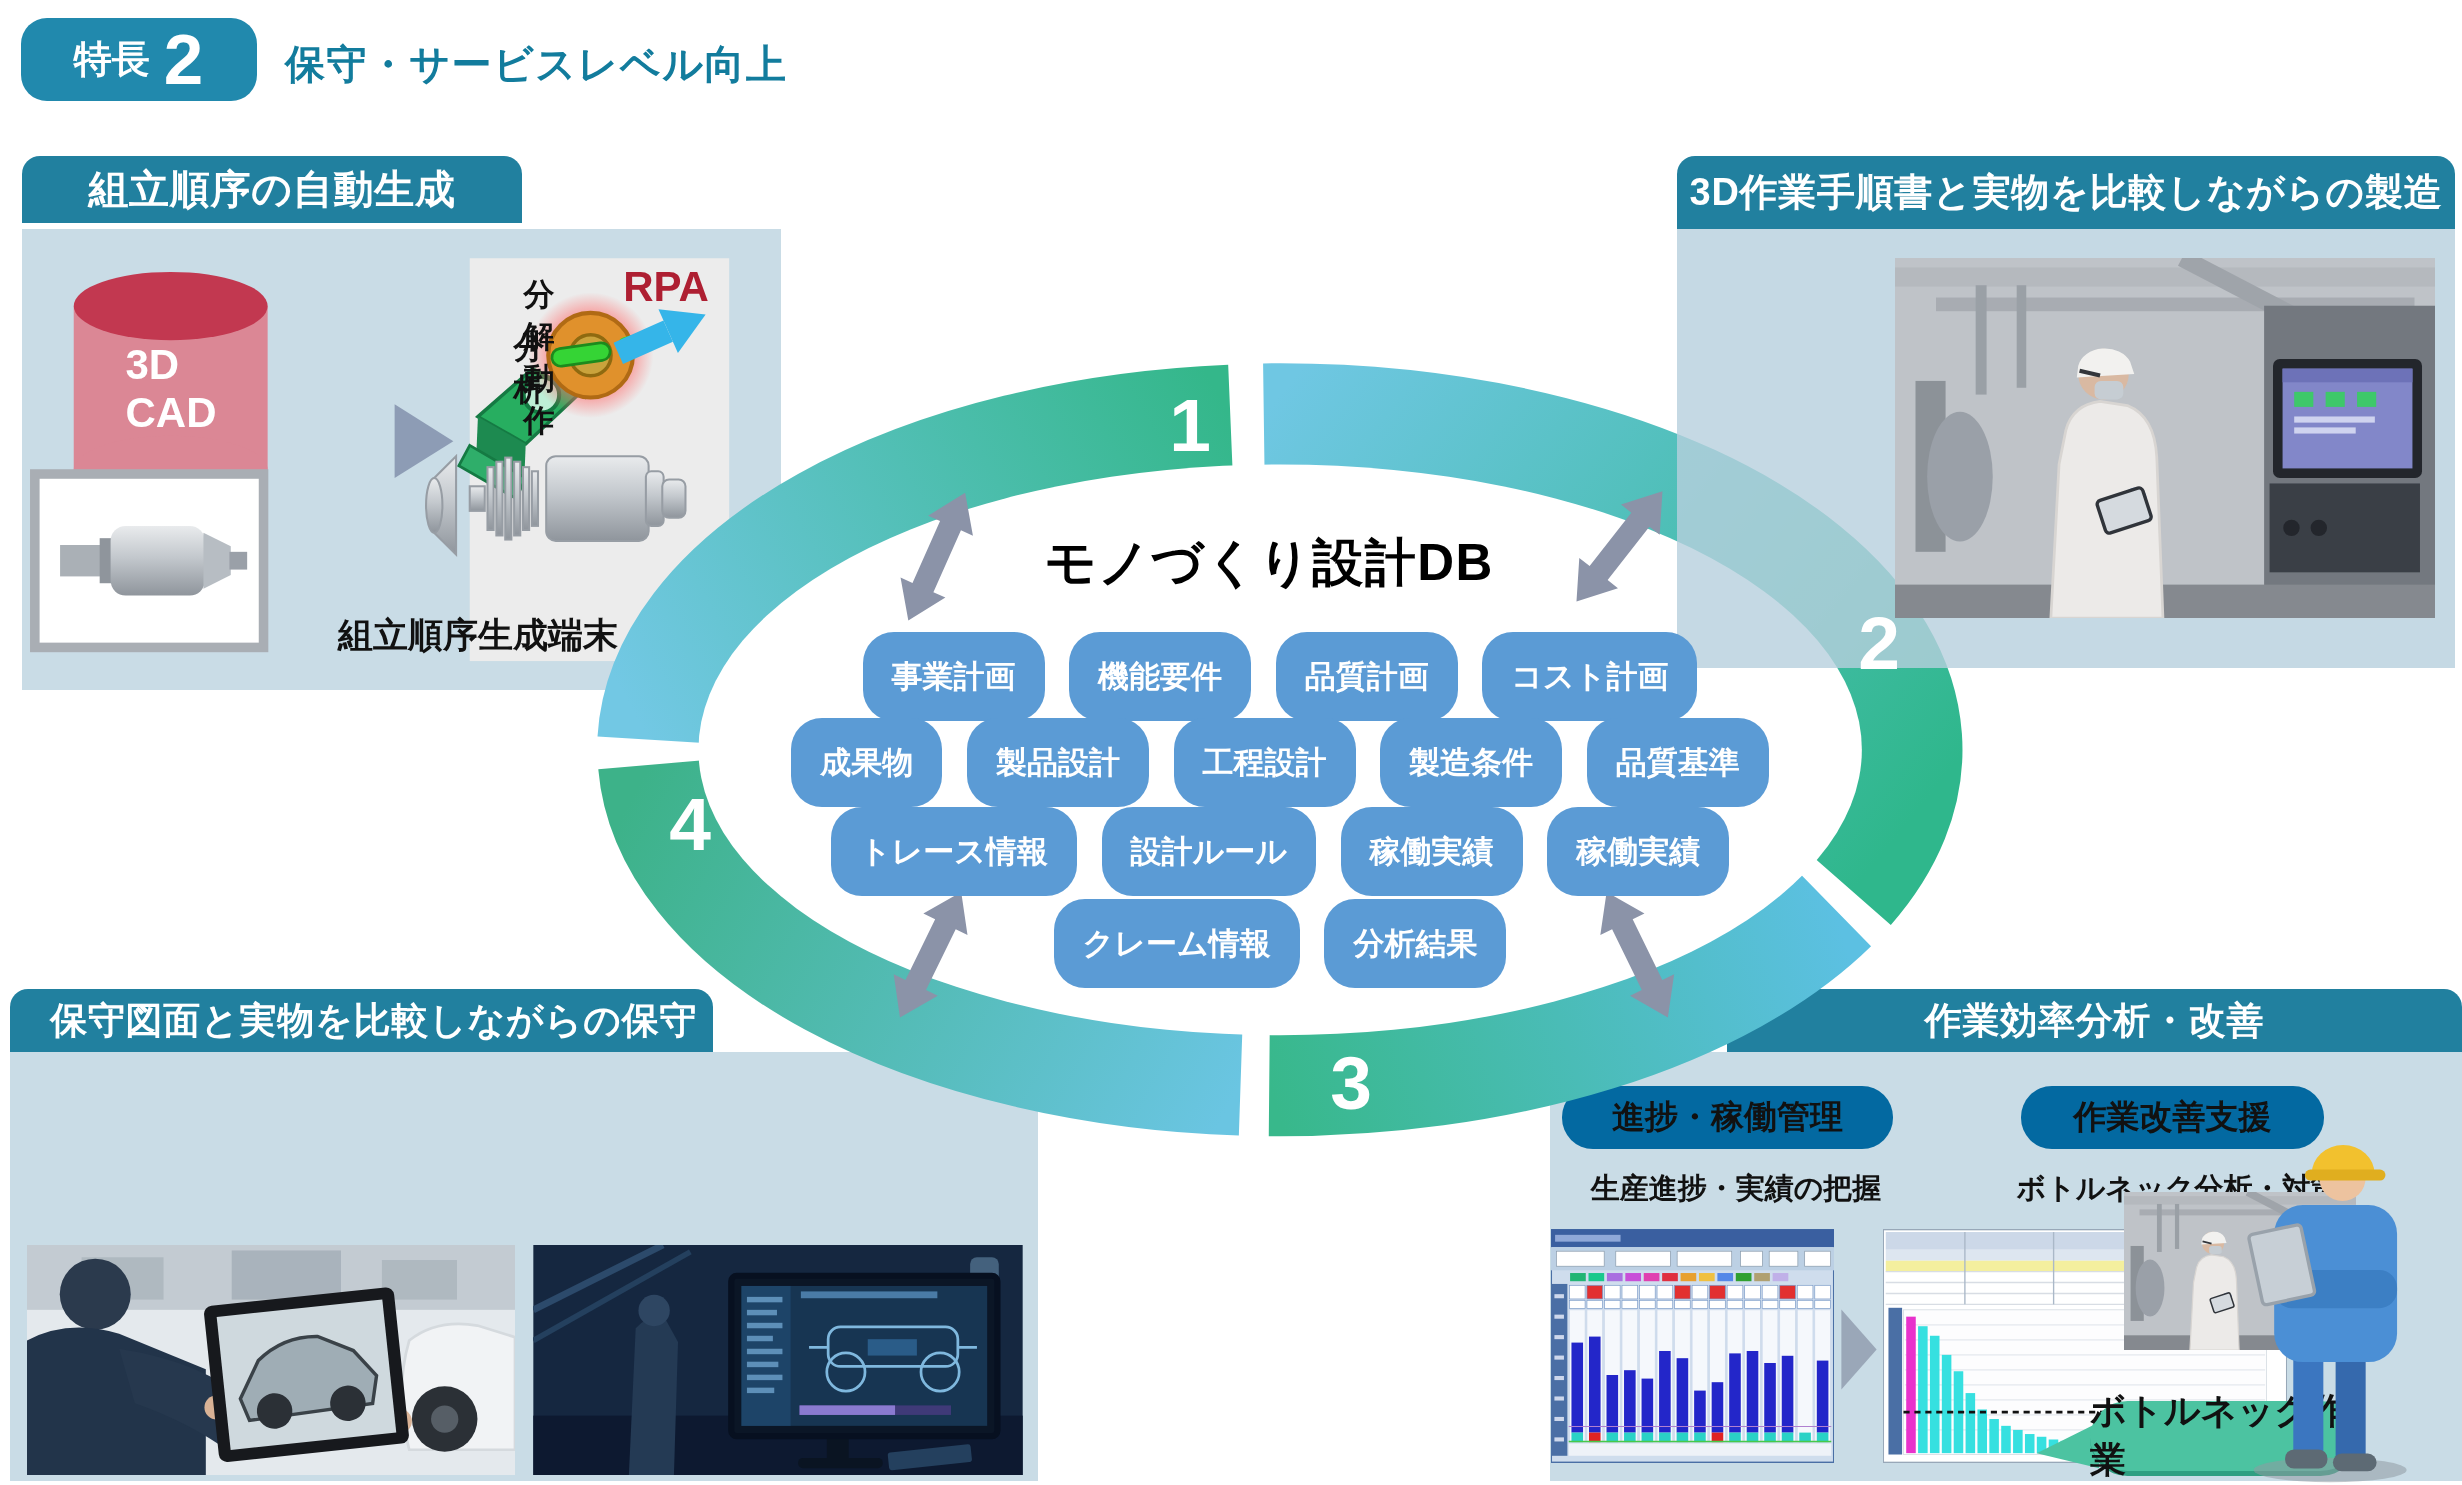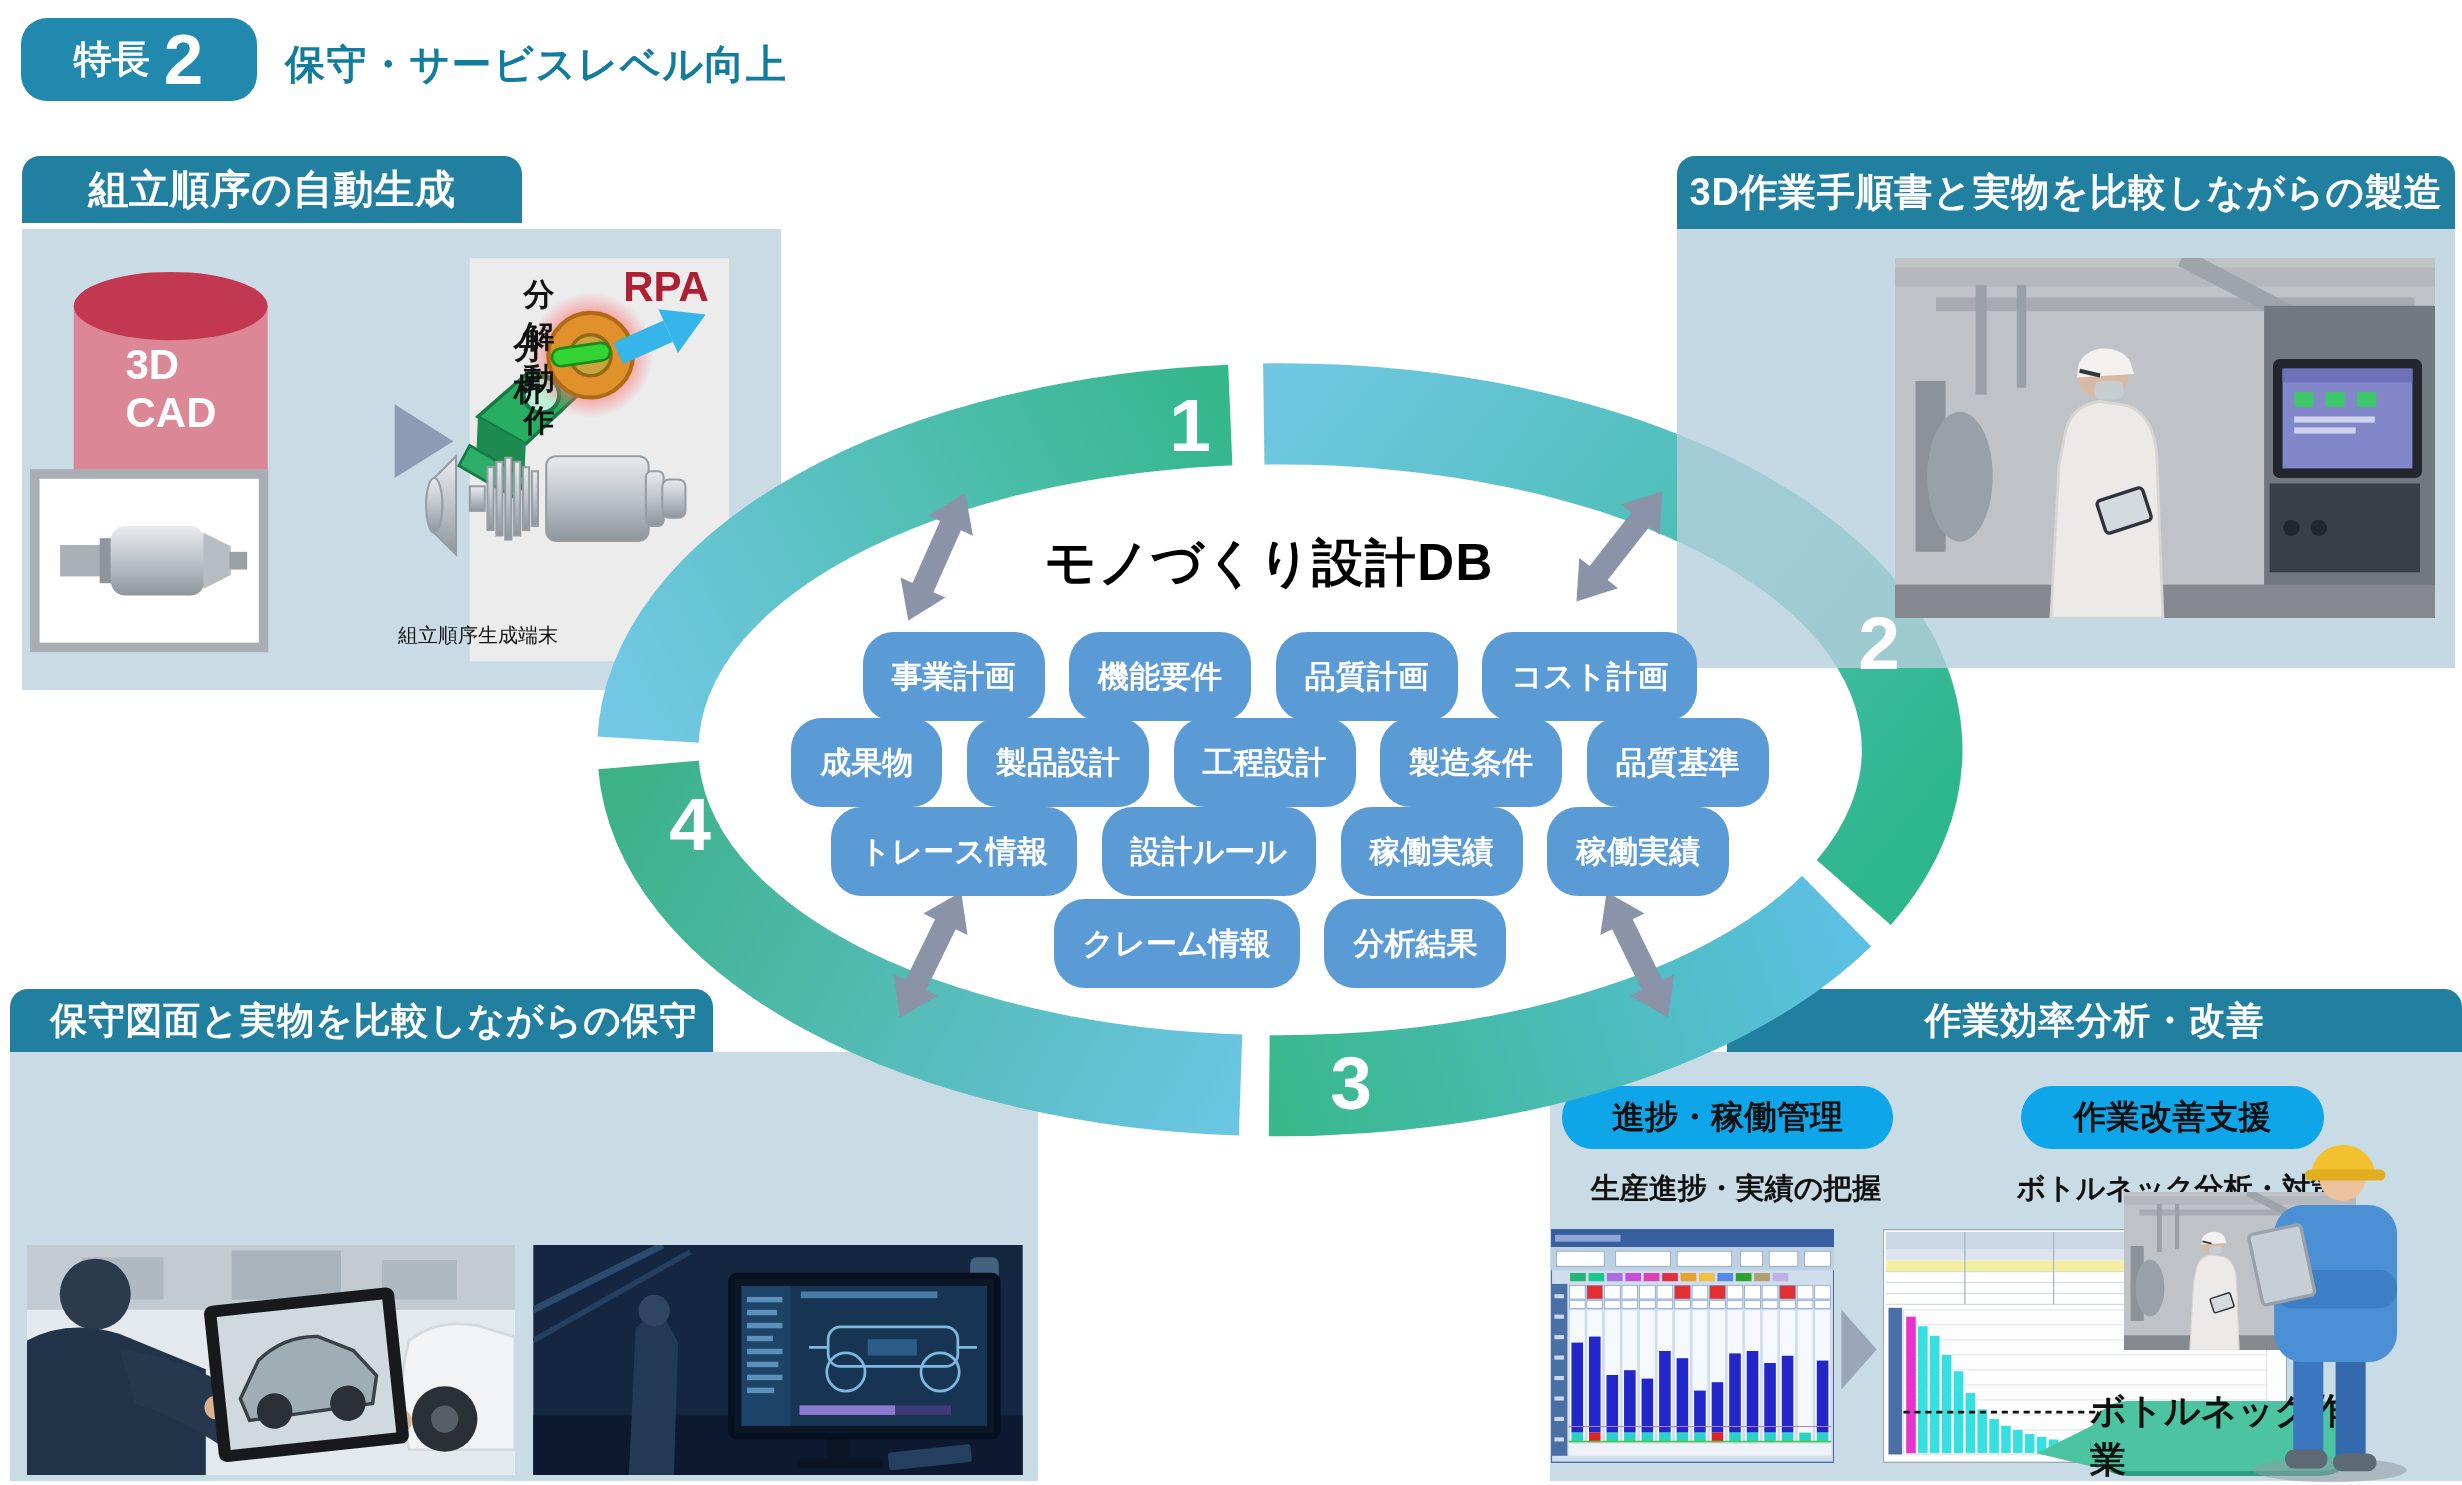--- a/index.html
+++ b/index.html
@@ -18,21 +18,21 @@
       justify-content:center;border-radius:18px 18px 0 0;letter-spacing:0.7px;}
   .panel-bg{background:#c9dce6;}
   
   .hub-title{top:529px;left:1269px;transform:translateX(-50%);font-size:51px;font-weight:800;color:#000;
      letter-spacing:1.4px;white-space:nowrap;}
   .pill-row{position:absolute;left:49px;right:-49px;display:flex;justify-content:center;gap:24.6px;}
   .pill{height:63px;line-height:63px;padding:13px 29px;border-radius:31px;background:#5b9bd5;color:#fff;
         font-size:31px;font-weight:700;white-space:nowrap;}
   .cyc-num{position:absolute;transform:translate(-50%,-50%);color:#fff;font-size:75px;font-weight:800;line-height:1;}
   
-  .white-pill{background:#0ea5e9;border-radius:31px;display:flex;align-items:center;justify-content:center;
+  .white-pill{background:#0369a1;border-radius:31px;display:flex;align-items:center;justify-content:center;
       font-size:33px;font-weight:800;color:#111;}
   .eff-cap{position:absolute;transform:translateX(-50%);font-size:29px;font-weight:700;color:#111;white-space:nowrap;}
   .bottleneck{background:#4cc3a1;border-bottom:5.5px solid #2f9f82;border-radius:38px;display:flex;align-items:center;
       justify-content:center;font-size:36px;font-weight:700;color:#111;}
 </style>
 </head>
 <body>
 
 <div id="page">
 
@@ -113,21 +113,21 @@
         <rect x="146" y="788" width="18" height="66" fill="#8f959c"></rect>
         <rect x="162" y="770" width="138" height="102" rx="22" fill="url(#metal)"></rect>
         <polygon points="298,780 338,800 338,842 298,862" fill="#b7bdc3"></polygon>
         <rect x="336" y="808" width="26" height="26" fill="#9aa0a8"></rect>
       </g>
     </svg>
     <div class="abs" style="left:171px;top:389px;transform:translate(-50%,-50%);font-size:42px;font-weight:800;color:#fff;">3D CAD</div>
     <div class="abs" style="left:666px;top:287px;transform:translate(-50%,-50%);font-size:42px;font-weight:800;color:#ae1f32;">RPA</div>
     <div class="abs" style="left:539px;top:326px;transform:translate(-50%,-50%);font-size:31px;font-weight:800;color:#111;margin-top:32px;">分解動作</div>
     <div class="abs" style="left:529px;top:369px;transform:translate(-50%,-50%);font-size:31px;font-weight:800;color:#111;">分析</div>
-    <div class="abs" style="left:478px;top:635px;transform:translate(-50%,-50%);font-size:20px;font-weight:400;color:#111;white-space:nowrap;">組立順序生成端末</div>
+    <div class="abs" style="left:478px;top:635px;transform:translate(-50%,-50%);font-size:35px;font-weight:700;color:#111;white-space:nowrap;">組立順序生成端末</div>
   </div>
 
   <div class="abs" style="left:0;top:0;width:0;height:0;">
     <div class="abs panel-bg" style="left:10.2px;top:1052px;width:1028px;height:429px;"></div>
     <div class="abs ph" style="left:10.2px;top:989px;width:679px;height:63px;font-size:37px;padding-left:24px;">保守図面と実物を比較しながらの保守</div>
 
     <svg class="abs" style="left:27px;top:1245px;" width="488" height="230" viewBox="0 0 715 337">
       <rect width="715" height="337" fill="#e4e9ed"></rect>
       <rect y="0" width="715" height="95" fill="#c3cbd2"></rect>
       <rect x="80" y="18" width="120" height="62" fill="#aab4bc" opacity="0.8"></rect>

